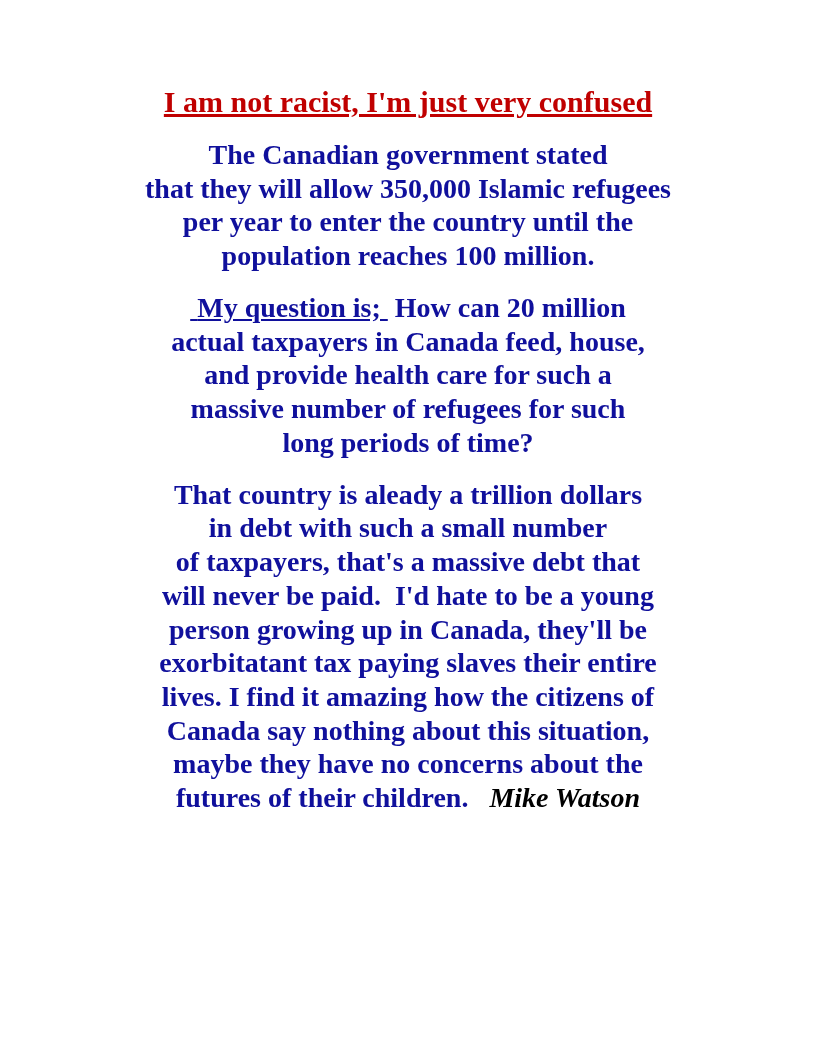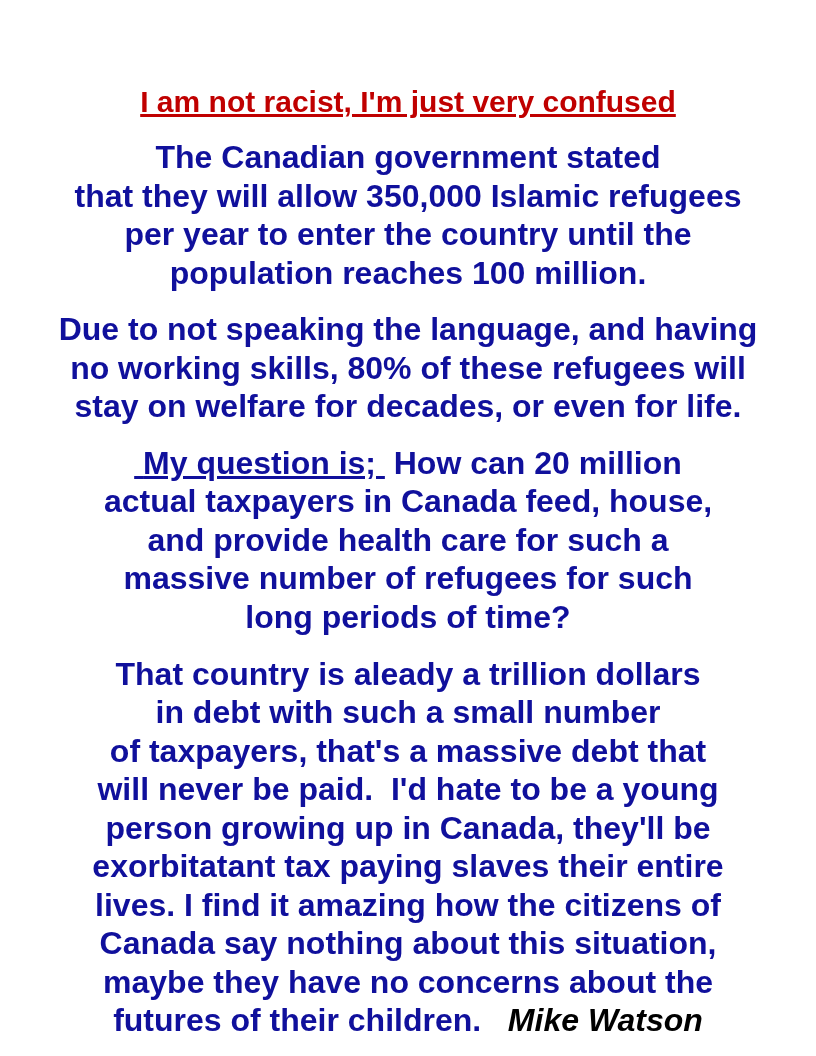--- a/index.html
+++ b/index.html
@@ -7,36 +7,36 @@
     padding: 0;
     background: #ffffff;
   }
   .page {
     width: 816px;
     height: 1056px;
     box-sizing: border-box;
     background: var(--page-bg, #ffffff);
     padding-top: 84px;
     text-align: center;
-    font-family: Liberation Sans, sans-serif;
+    font-family: Liberation Serif, serif;
     font-weight: bold;
     overflow: hidden;
   }
   .doc-title {
     color: var(--title-color, #c00000);
     font-size: 30px;
     line-height: 1.2;
     font-weight: bold;
     text-decoration: underline;
     margin: 0 0 12px 0;
     white-space: pre-wrap;
   }
   .para {
     color: var(--body-color, #10109c);
-    font-size: 32px;
+    font-size: 28px;
     line-height: 1.205;
     margin: 18px 0;
     white-space: pre-wrap;
   }
   .underlined {
     text-decoration: underline;
   }
   .signature {
     color: var(--signature-color, #000000);
     font-style: italic;
@@ -49,23 +49,20 @@
 
 <div class="page">
 
   <h1 class="doc-title">I am not racist, I'm just very confused</h1>
 
   <p class="para">The Canadian government stated
 that they will allow 350,000 Islamic refugees
 per year to enter the country until the
 population reaches 100 million.</p>
 
-  <p class="para">Due to not speaking the language, and having
-no working skills, 80% of these refugees will
-stay on welfare for decades, or even for life.</p>
 
   <p class="para"><span class="underlined"> My question is; </span><span> How can 20 million
 actual taxpayers in Canada feed, house,
 and provide health care for such a
 massive number of refugees for such
 long periods of time?</span></p>
 
   <p class="para"><span>That country is aleady a trillion dollars
 in debt with such a small number
 of taxpayers, that's a massive debt that

